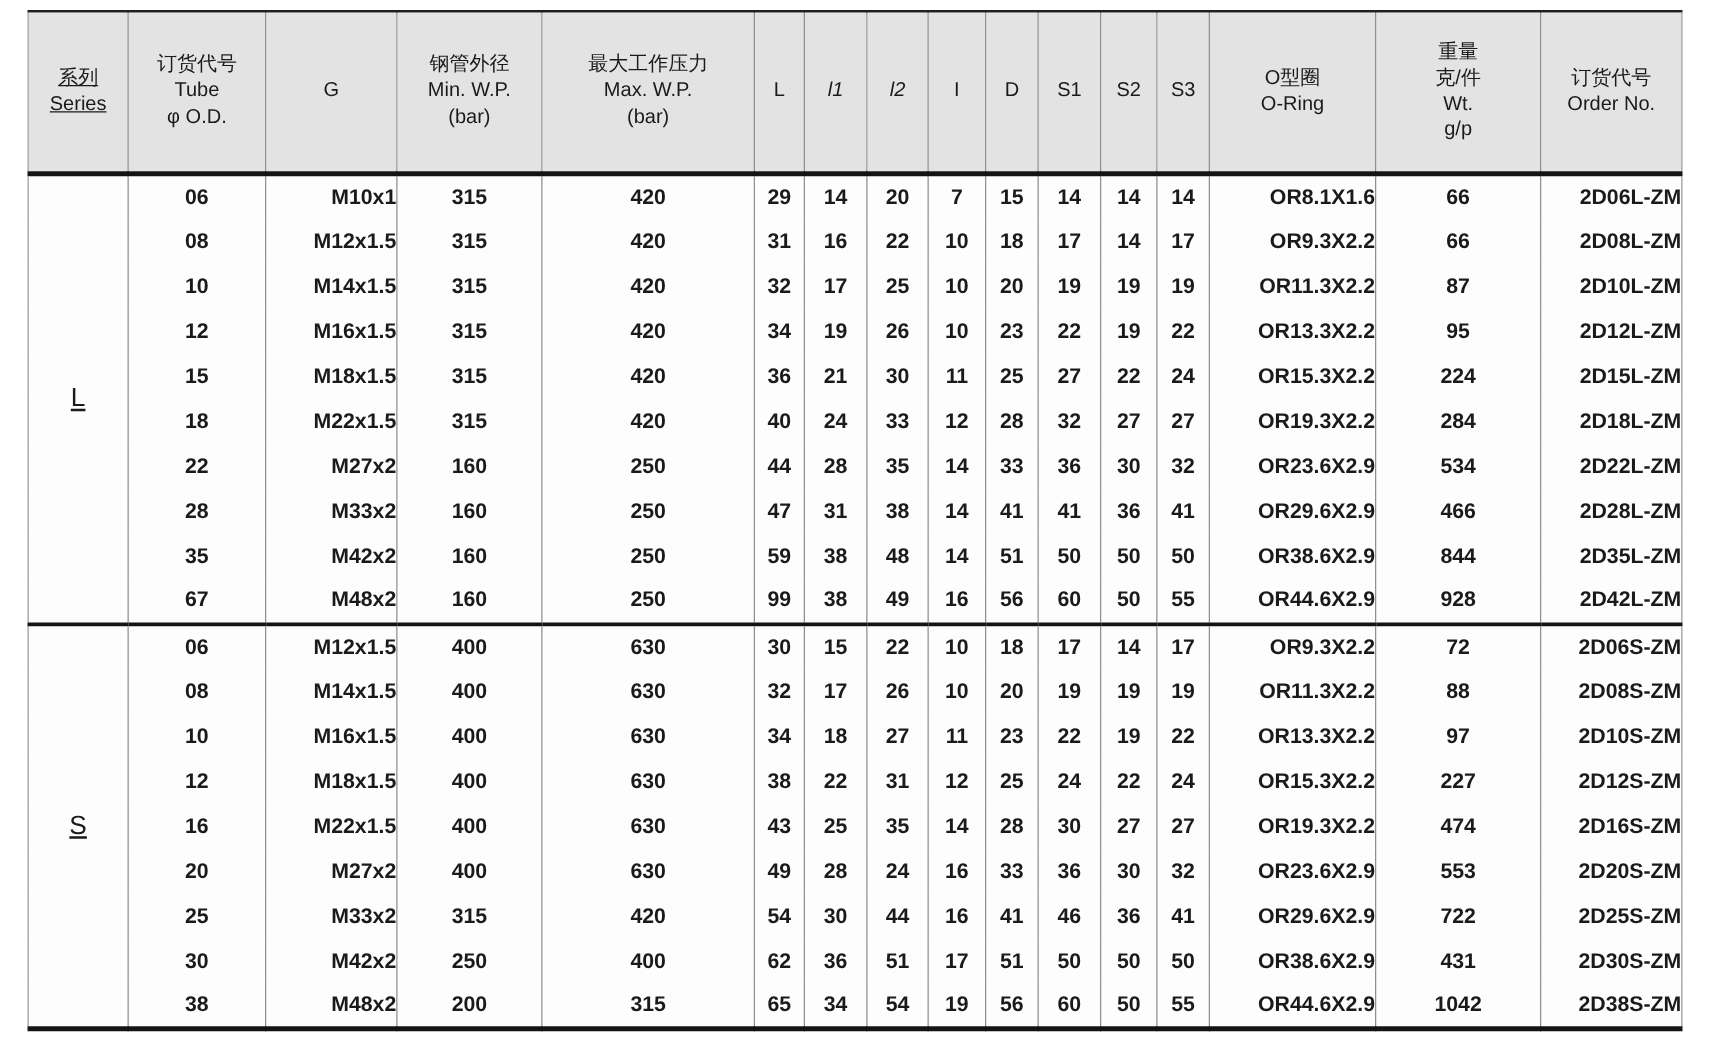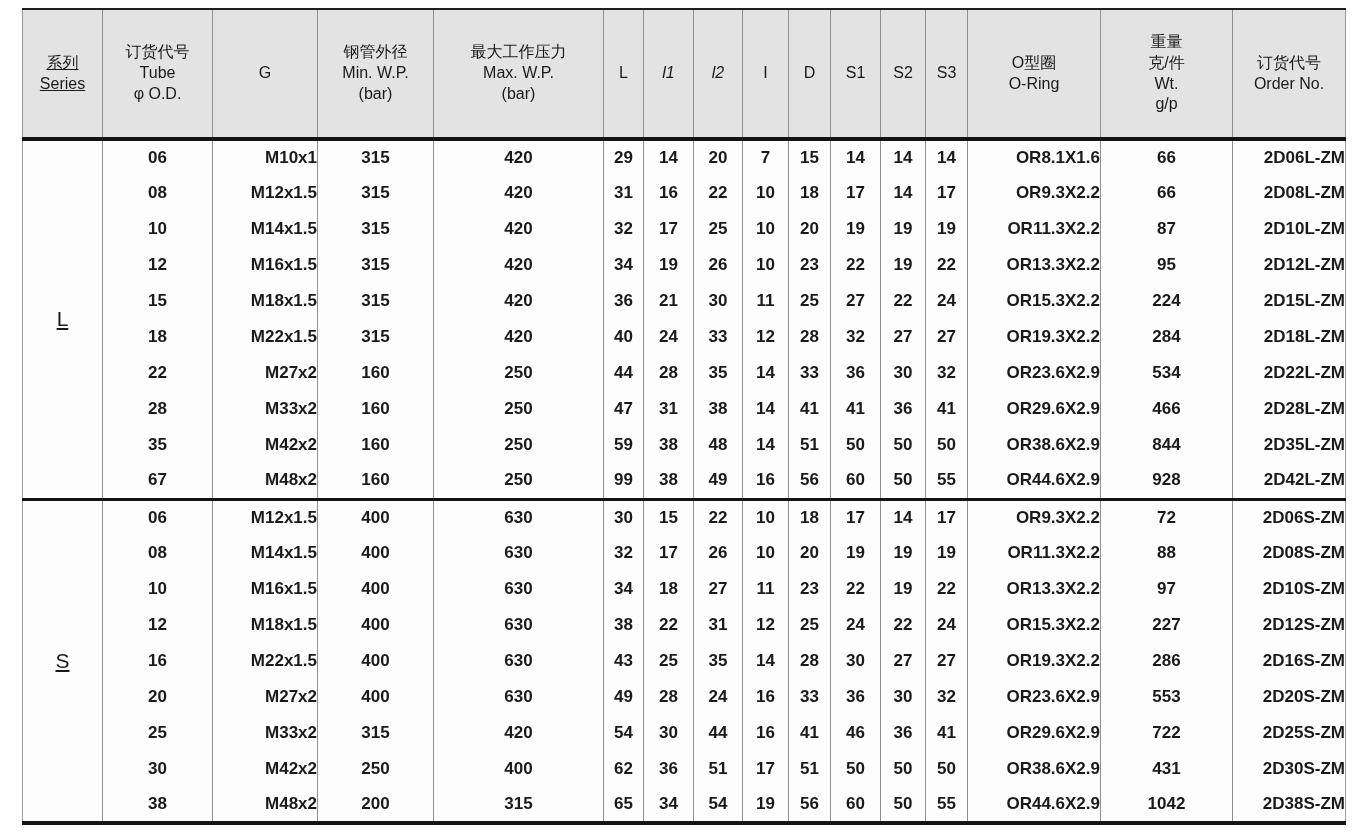--- a/index.html
+++ b/index.html
@@ -395,21 +395,21 @@
           <td>630</td>
           <td>43</td>
           <td>25</td>
           <td>35</td>
           <td>14</td>
           <td>28</td>
           <td>30</td>
           <td>27</td>
           <td>27</td>
           <td class="al">OR19.3X2.2</td>
-          <td>286</td>
+          <td>474</td>
           <td class="al">2D16S-ZM</td>
         </tr>
         <tr>
           <td>20</td>
           <td class="al">M27x2</td>
           <td>400</td>
           <td>630</td>
           <td>49</td>
           <td>28</td>
           <td>24</td>

